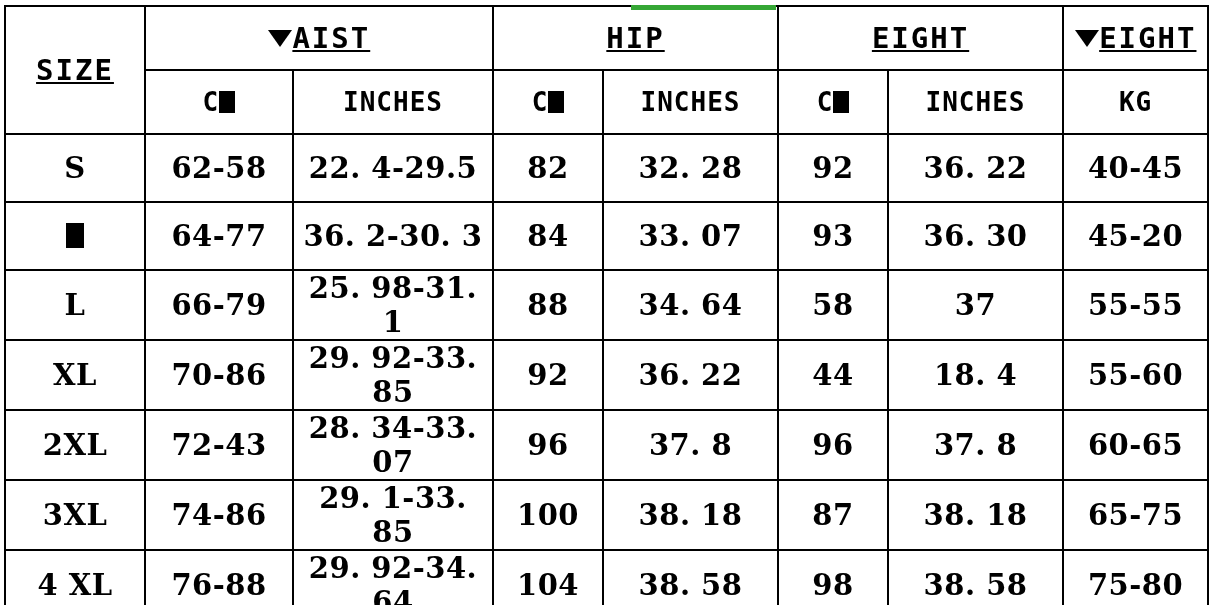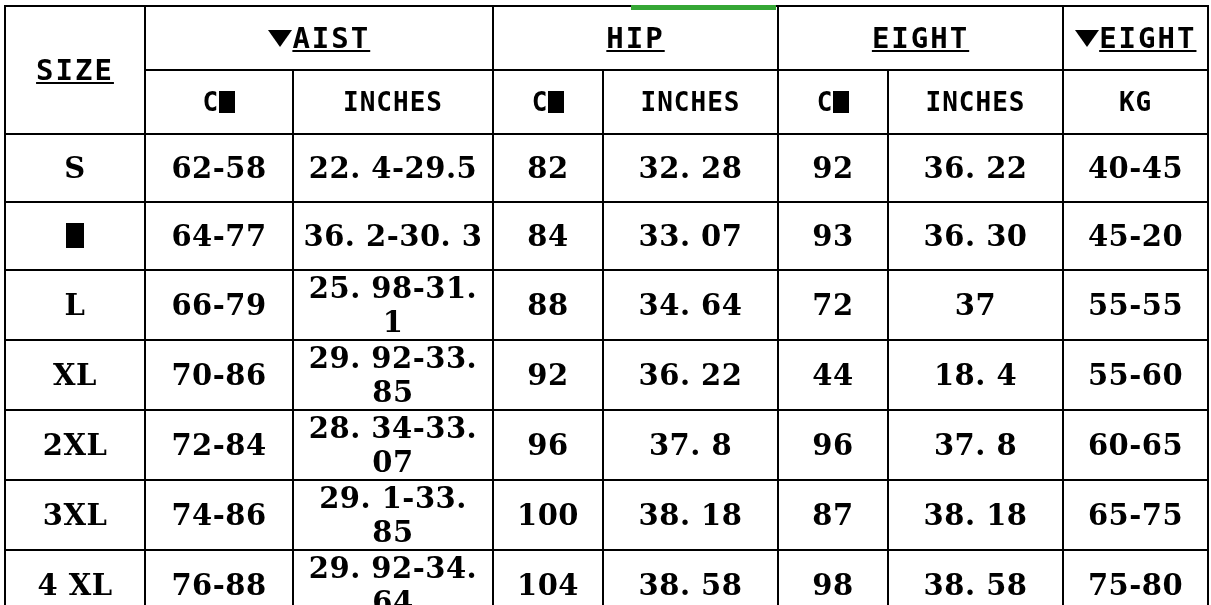--- a/index.html
+++ b/index.html
@@ -156,39 +156,39 @@
         <td>36. 30</td>
         <td>45-20</td>
       </tr>
 
       <tr class="body-row">
         <td class="size-cell">L</td>
         <td>66-79</td>
         <td>25. 98-31. 1</td>
         <td>88</td>
         <td>34. 64</td>
-        <td>72</td>
+        <td>58</td>
         <td>37</td>
         <td>55-55</td>
       </tr>
 
       <tr class="body-row">
         <td class="size-cell">XL</td>
         <td>70-86</td>
         <td>29. 92-33. 85</td>
         <td>92</td>
         <td>36. 22</td>
         <td>44</td>
         <td>18. 4</td>
         <td>55-60</td>
       </tr>
 
       <tr class="body-row">
         <td class="size-cell">2XL</td>
-        <td>72-84</td>
+        <td>72-43</td>
         <td>28. 34-33. 07</td>
         <td>96</td>
         <td>37. 8</td>
         <td>96</td>
         <td>37. 8</td>
         <td>60-65</td>
       </tr>
 
       <tr class="body-row">
         <td class="size-cell">3XL</td>

